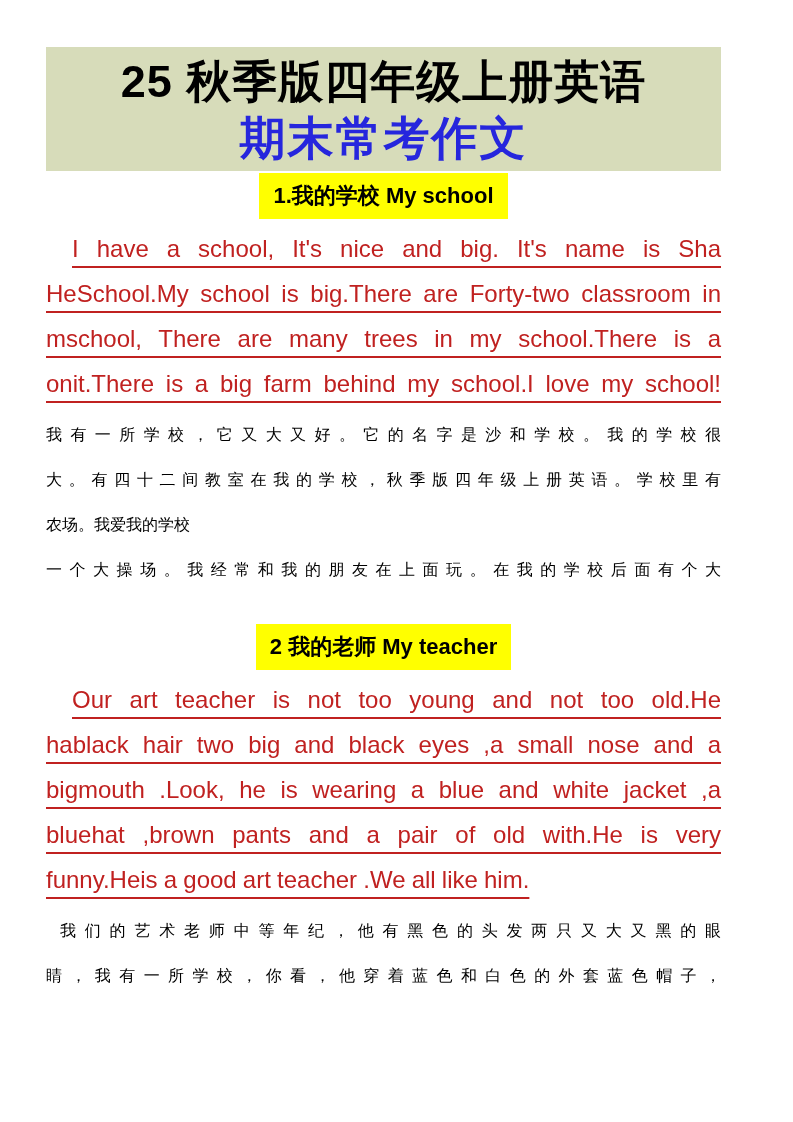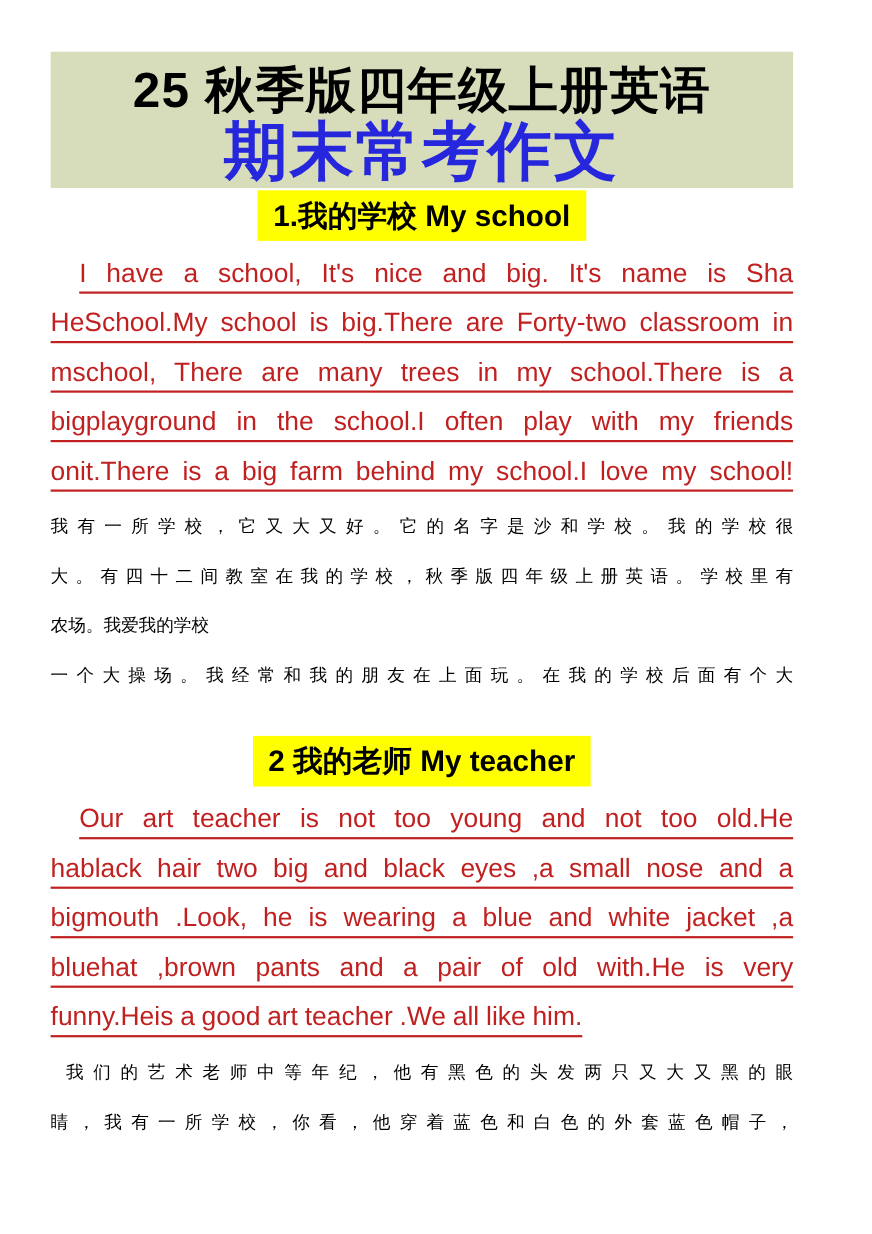--- a/index.html
+++ b/index.html
@@ -26,39 +26,39 @@
   .doc-title {
     margin: 0;
     font-size: 45px;
     line-height: 58px;
     font-weight: bold;
     color: var(--title-black, #000000);
     letter-spacing: 1px;
   }
   .doc-subtitle {
     margin: 0;
-    font-size: 58px;
+    font-size: 46px;
     line-height: 54px;
     font-weight: bold;
     color: var(--subtitle-blue, #2626dd);
     letter-spacing: 2px;
   }
   
   .heading-row {
     text-align: center;
     margin: 2px 0 7px 0;
   }
   .section + .section {
     margin-top: 32px;
   }
   .section-heading {
     display: inline-block;
     background: var(--highlight-yellow, #ffff00);
     color: #000000;
-    font-size: 27px;
+    font-size: 22px;
     line-height: 30px;
     font-weight: bold;
     padding: 8px 14px 8px 14px;
   }
   
   .english-para { margin: 0; }
   .eng-line {
     color: var(--english-red, #c02120);
     font-size: 24px;
     line-height: 45px;
@@ -94,21 +94,20 @@
   </header>
   <div id="sections">
   <section class="section">
     <div class="heading-row">
       <span class="section-heading">1.我的学校 My school</span>
     </div>
     <div class="english-para">
           <div class="eng-line first">I have a school, It's nice and big. It's name is Sha</div>
           <div class="eng-line">HeSchool.My school is big.There are Forty-two classroom in</div>
           <div class="eng-line">mschool, There are many trees in my school.There is a</div>
-          <div class="eng-line">bigplayground in the school.I often play with my friends</div>
           <div class="eng-line">onit.There is a big farm behind my school.I love my school!</div>
         </div>
     <div class="chinese-para">
           <div class="cn-line">我有一所学校，它又大又好。它的名字是沙和学校。我的学校很</div>
           <div class="cn-line">大。有四十二间教室在我的学校，秋季版四年级上册英语。学校里有</div>
           <div class="cn-line left-last">农场。我爱我的学校</div>
           <div class="cn-line">一个大操场。我经常和我的朋友在上面玩。在我的学校后面有个大</div>
         </div>
   </section>
 

